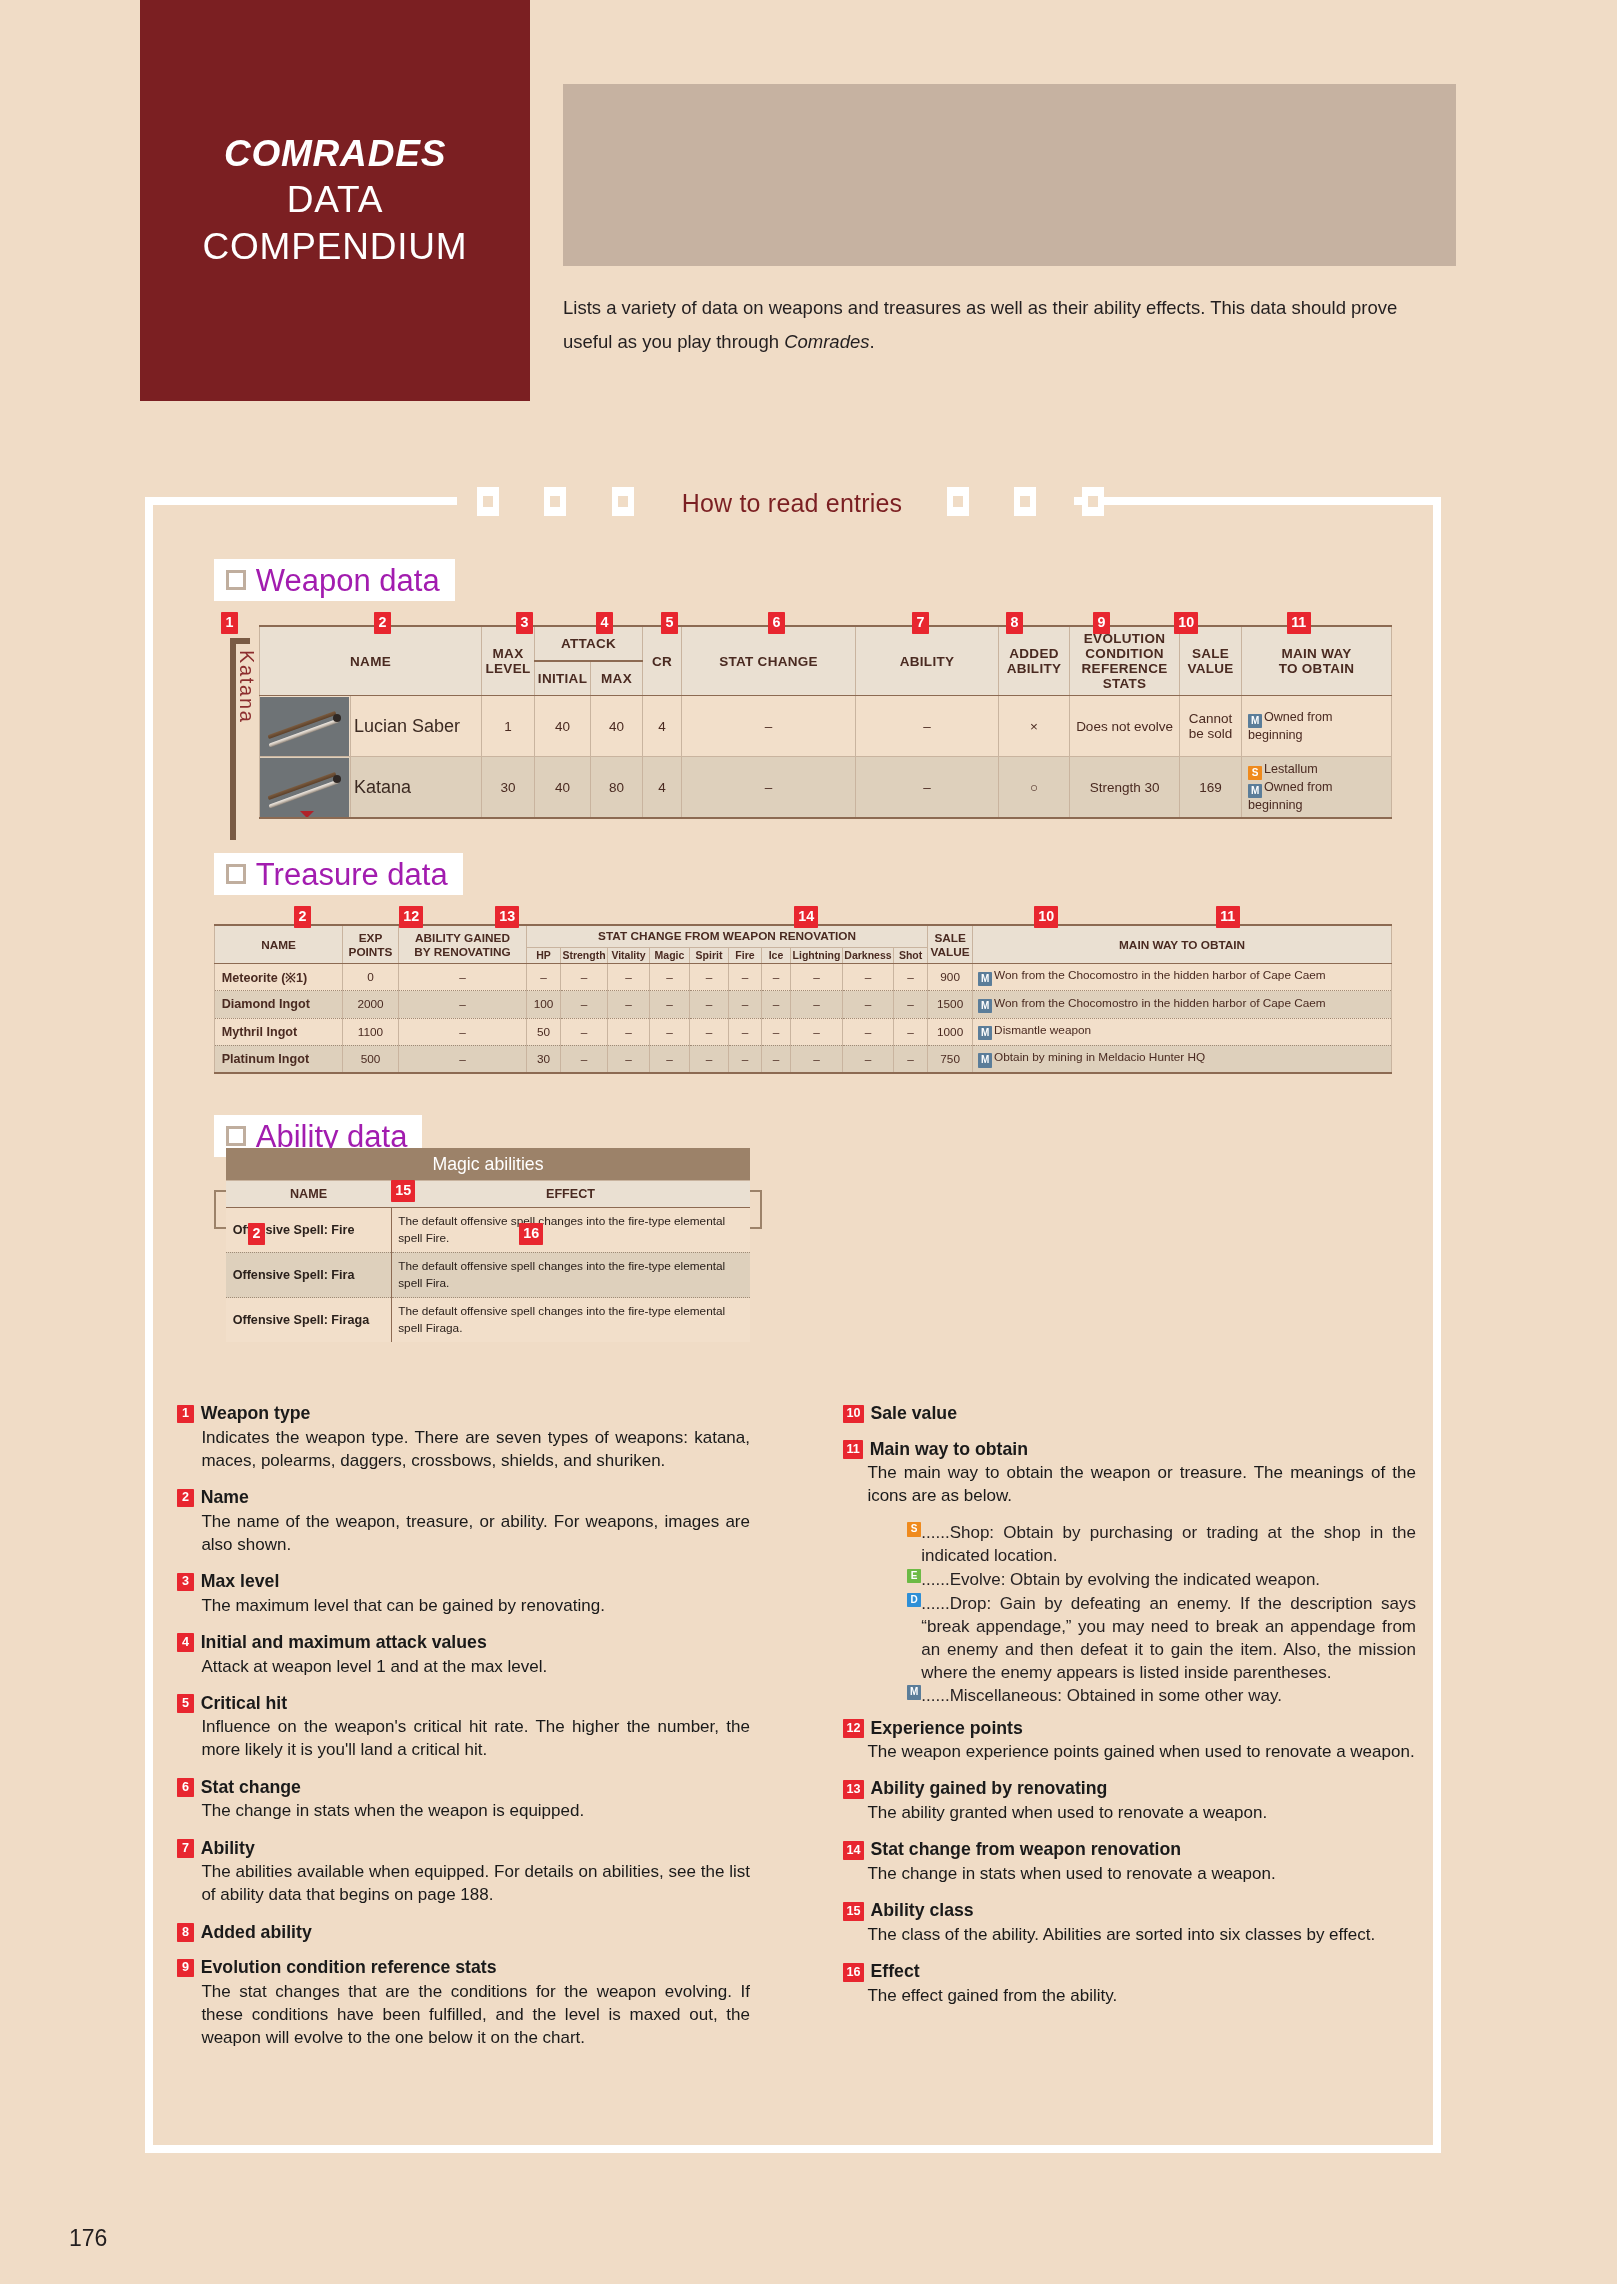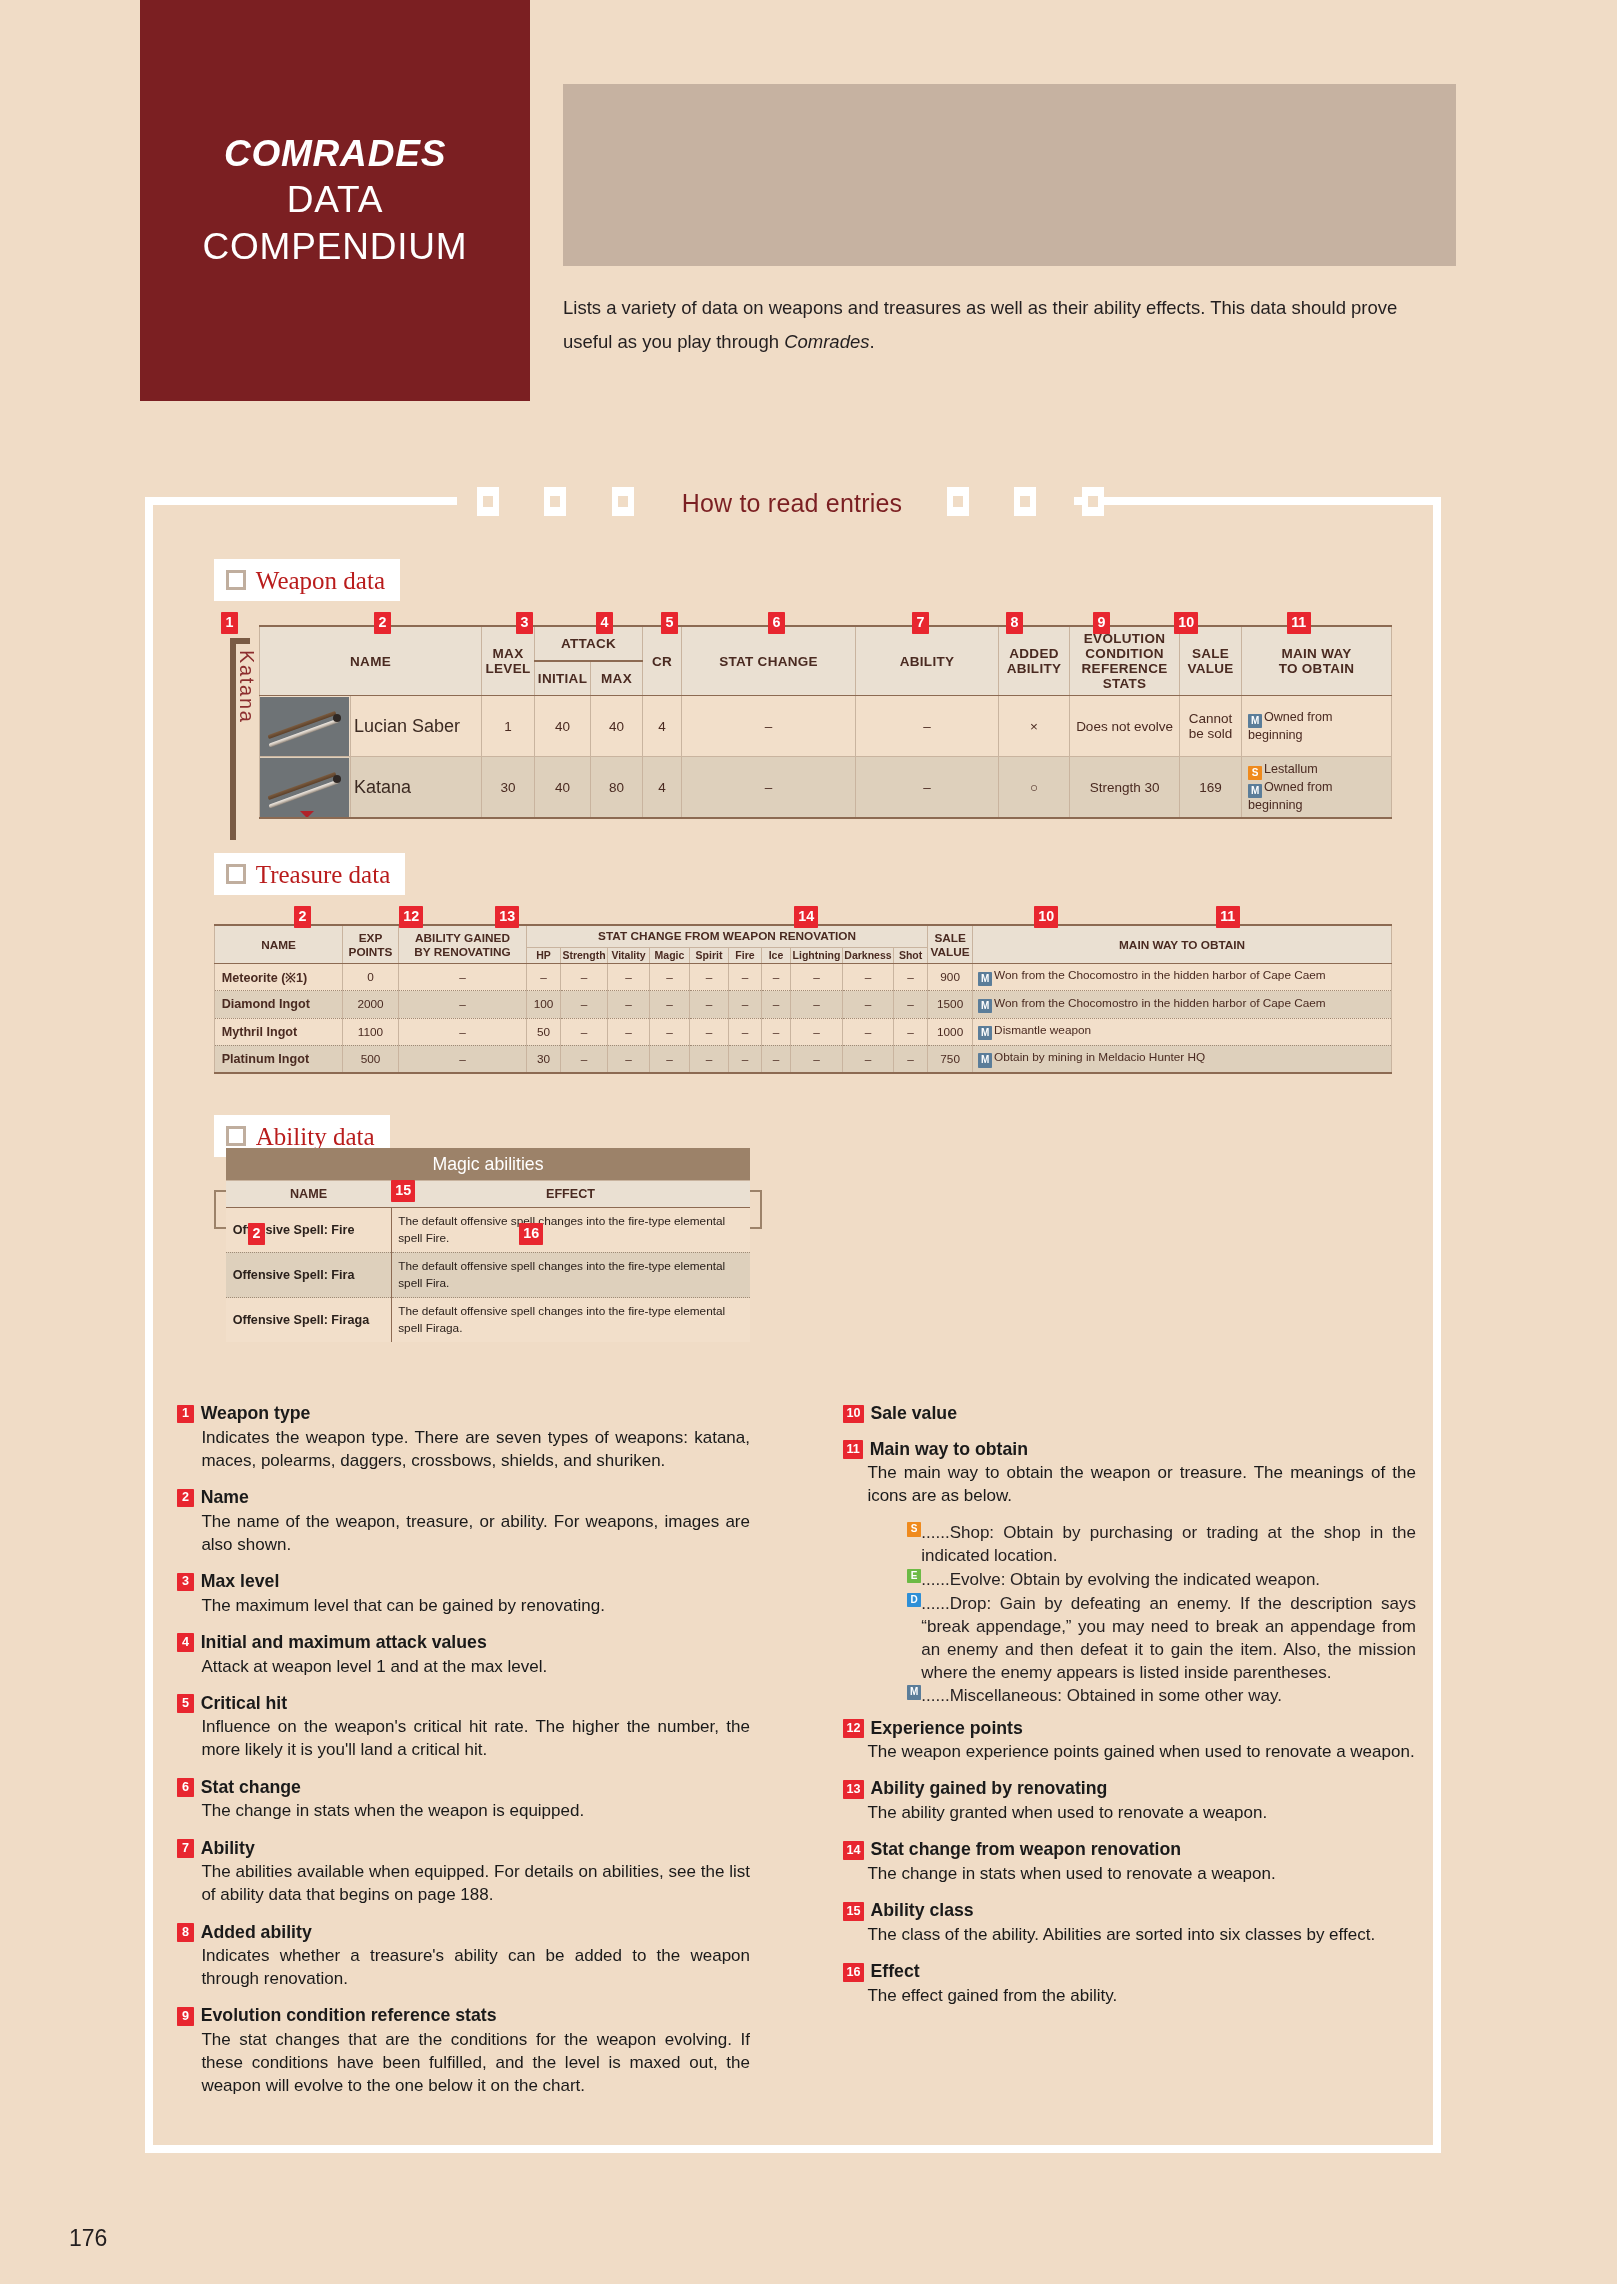--- a/index.html
+++ b/index.html
@@ -71,21 +71,21 @@
 
   
   .sec-head {
     position:absolute; background:#fff; height:42px;
     display:flex; align-items:center; padding:0 15px 0 11.8px;
   }
   .sec-head .box {
     width:20px; height:20px; border:3.4px solid #c0ae9e; background:#fff;
     margin-right:10px; flex:0 0 auto;
   }
-  .sec-head span { font-size:25px; color:#b91c1c; line-height:1;font-family:Liberation Serif, serif; }
+  .sec-head span { font-size:31px; color:#a21caf; line-height:1; }
 
   
   .chip {
     position:absolute; background:#e8262f; color:#fff;
     font-size:14.3px; font-weight:700; line-height:1;
     padding:3.4px 4.2px 4.2px; text-align:center; min-width:17px;
     border-radius:0.8px; z-index:20;
   }
 
   
@@ -778,21 +778,20 @@
           <span class="chip">7</span>
           <span>Ability</span>
         </div>
         <div class="bd">The abilities available when equipped. For details on abilities, see the list of ability data that begins on page 188.</div>
       </div>
       <div class="lgitem">
         <div class="hd">
           <span class="chip">8</span>
           <span>Added ability</span>
         </div>
-        <div class="bd">Indicates whether a treasure's ability can be added to the weapon through renovation.</div>
       </div>
       <div class="lgitem">
         <div class="hd">
           <span class="chip">9</span>
           <span>Evolution condition reference stats</span>
         </div>
         <div class="bd">The stat changes that are the conditions for the weapon evolving. If these conditions have been fulfilled, and the level is maxed out, the weapon will evolve to the one below it on the chart.</div>
       </div>
     </div>
   <div class="lgcol" id="lgcol-right">

